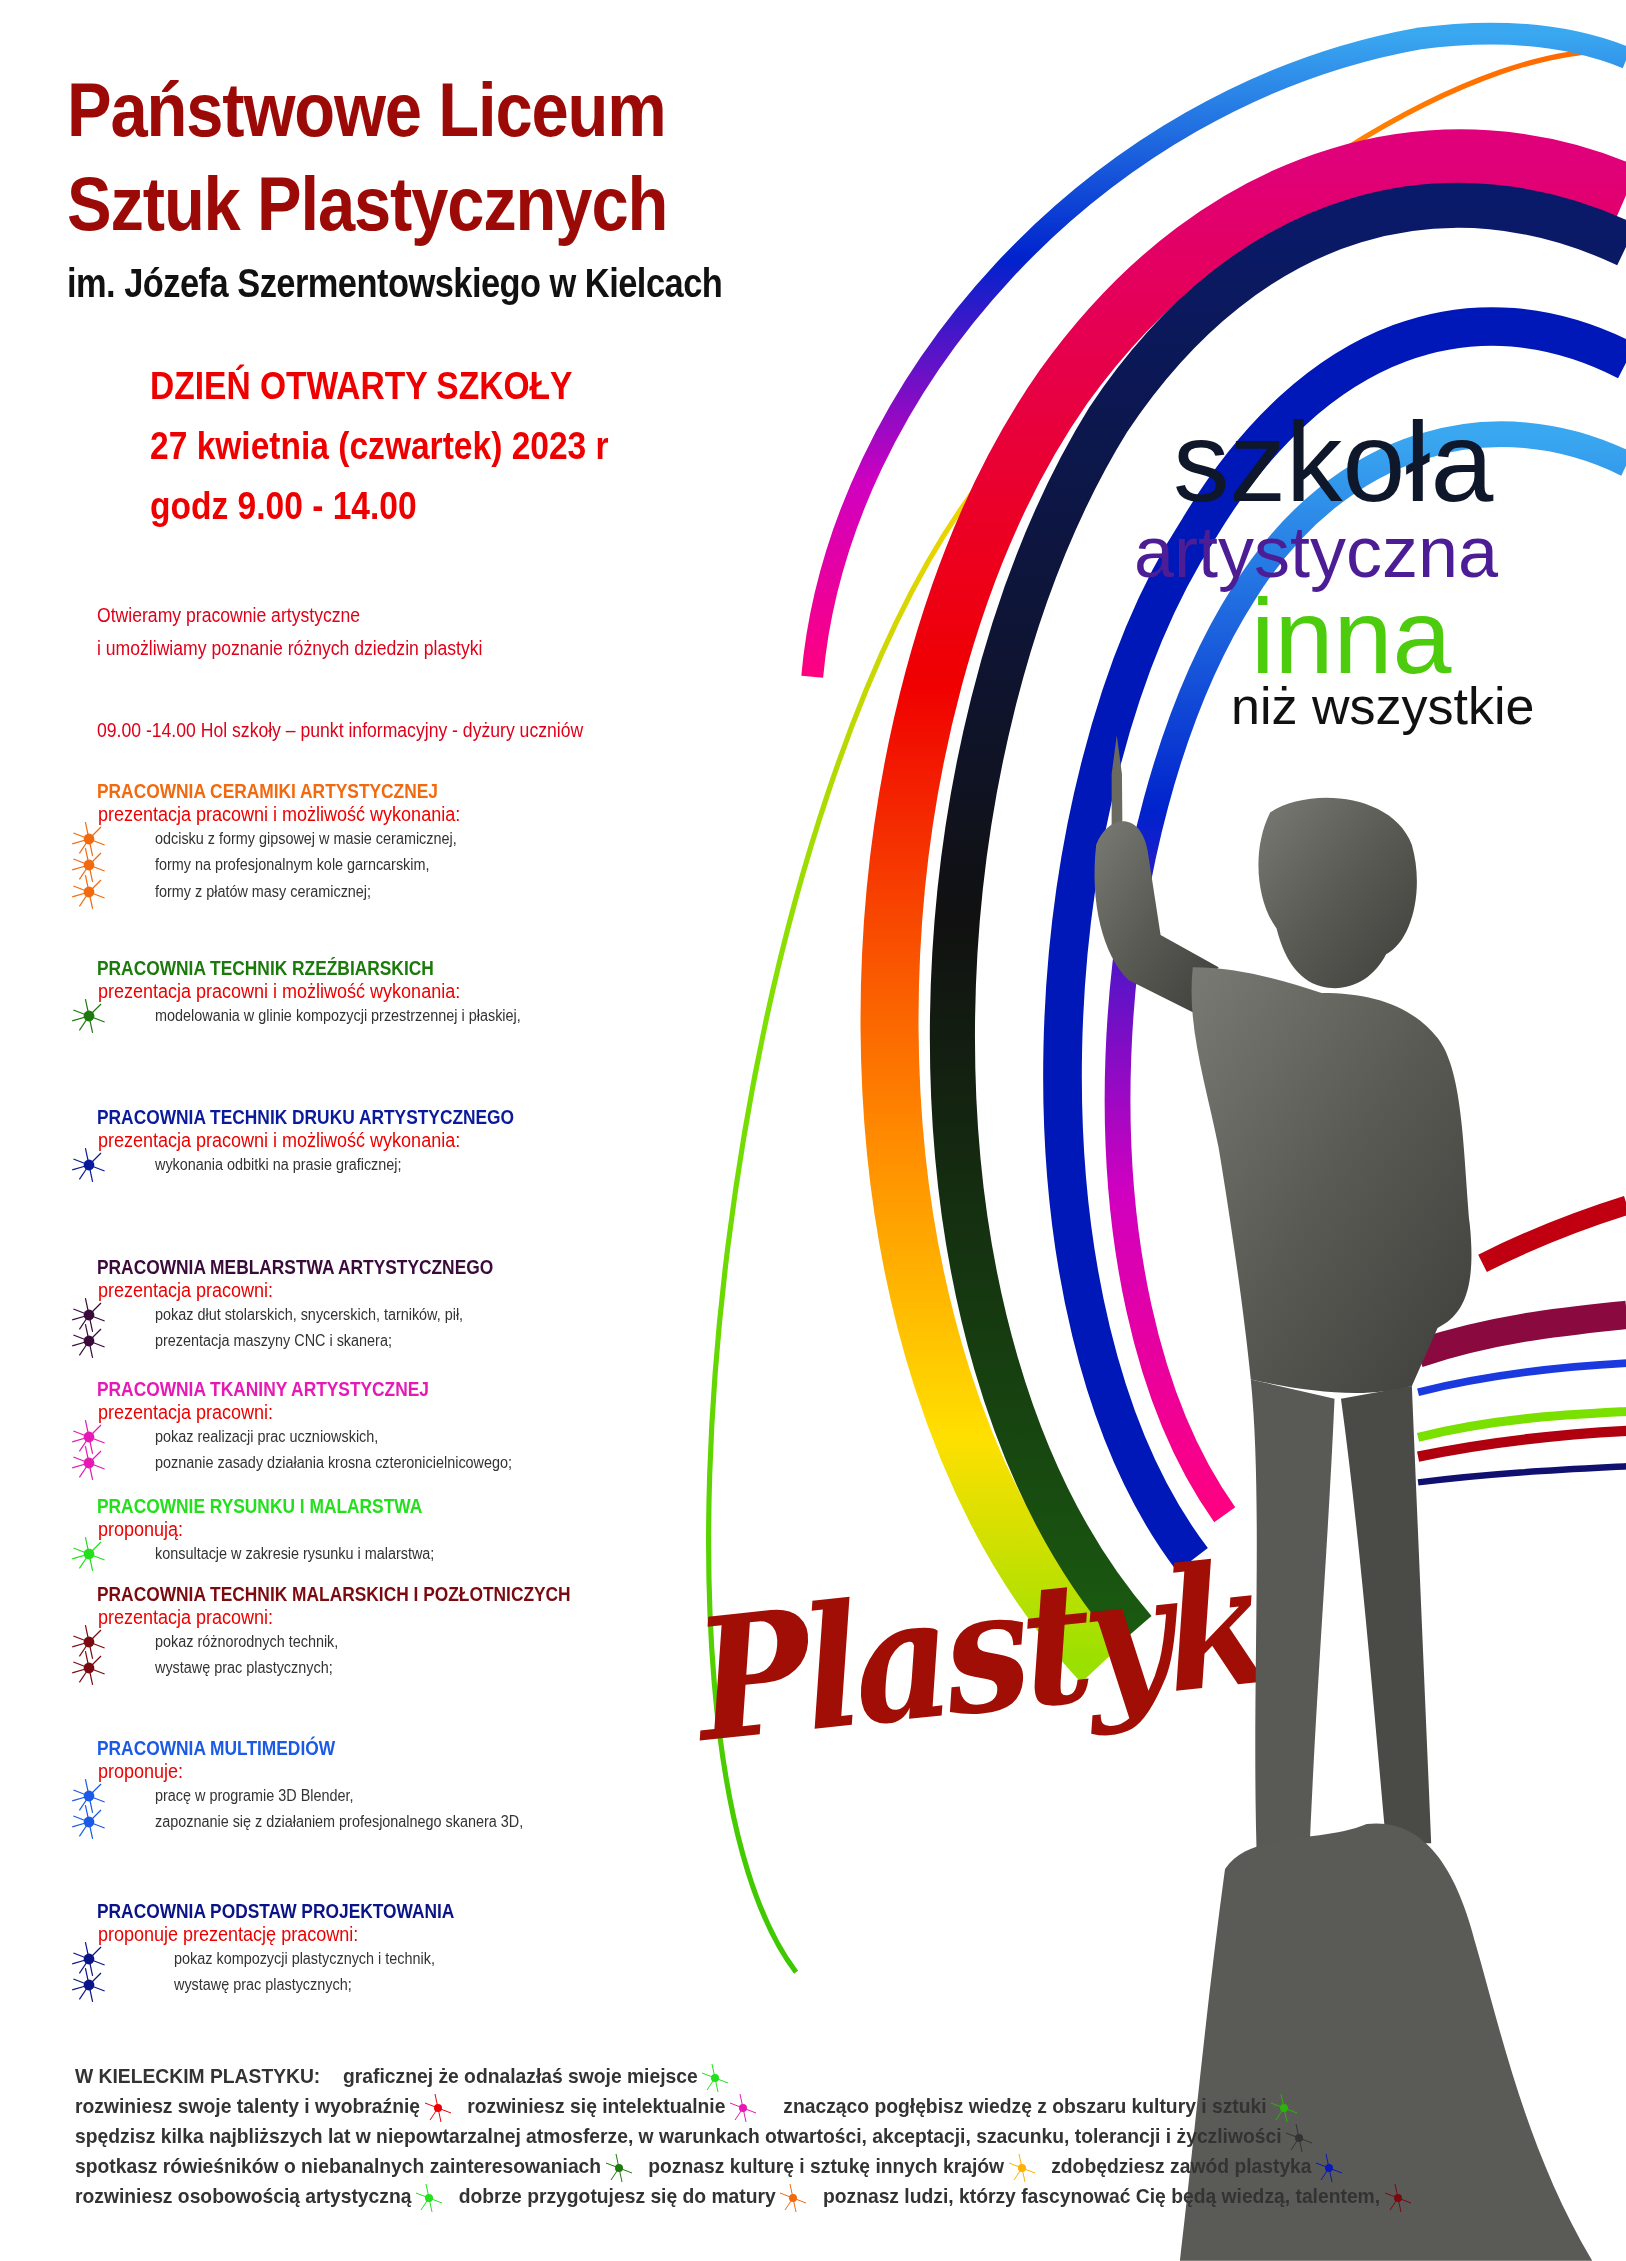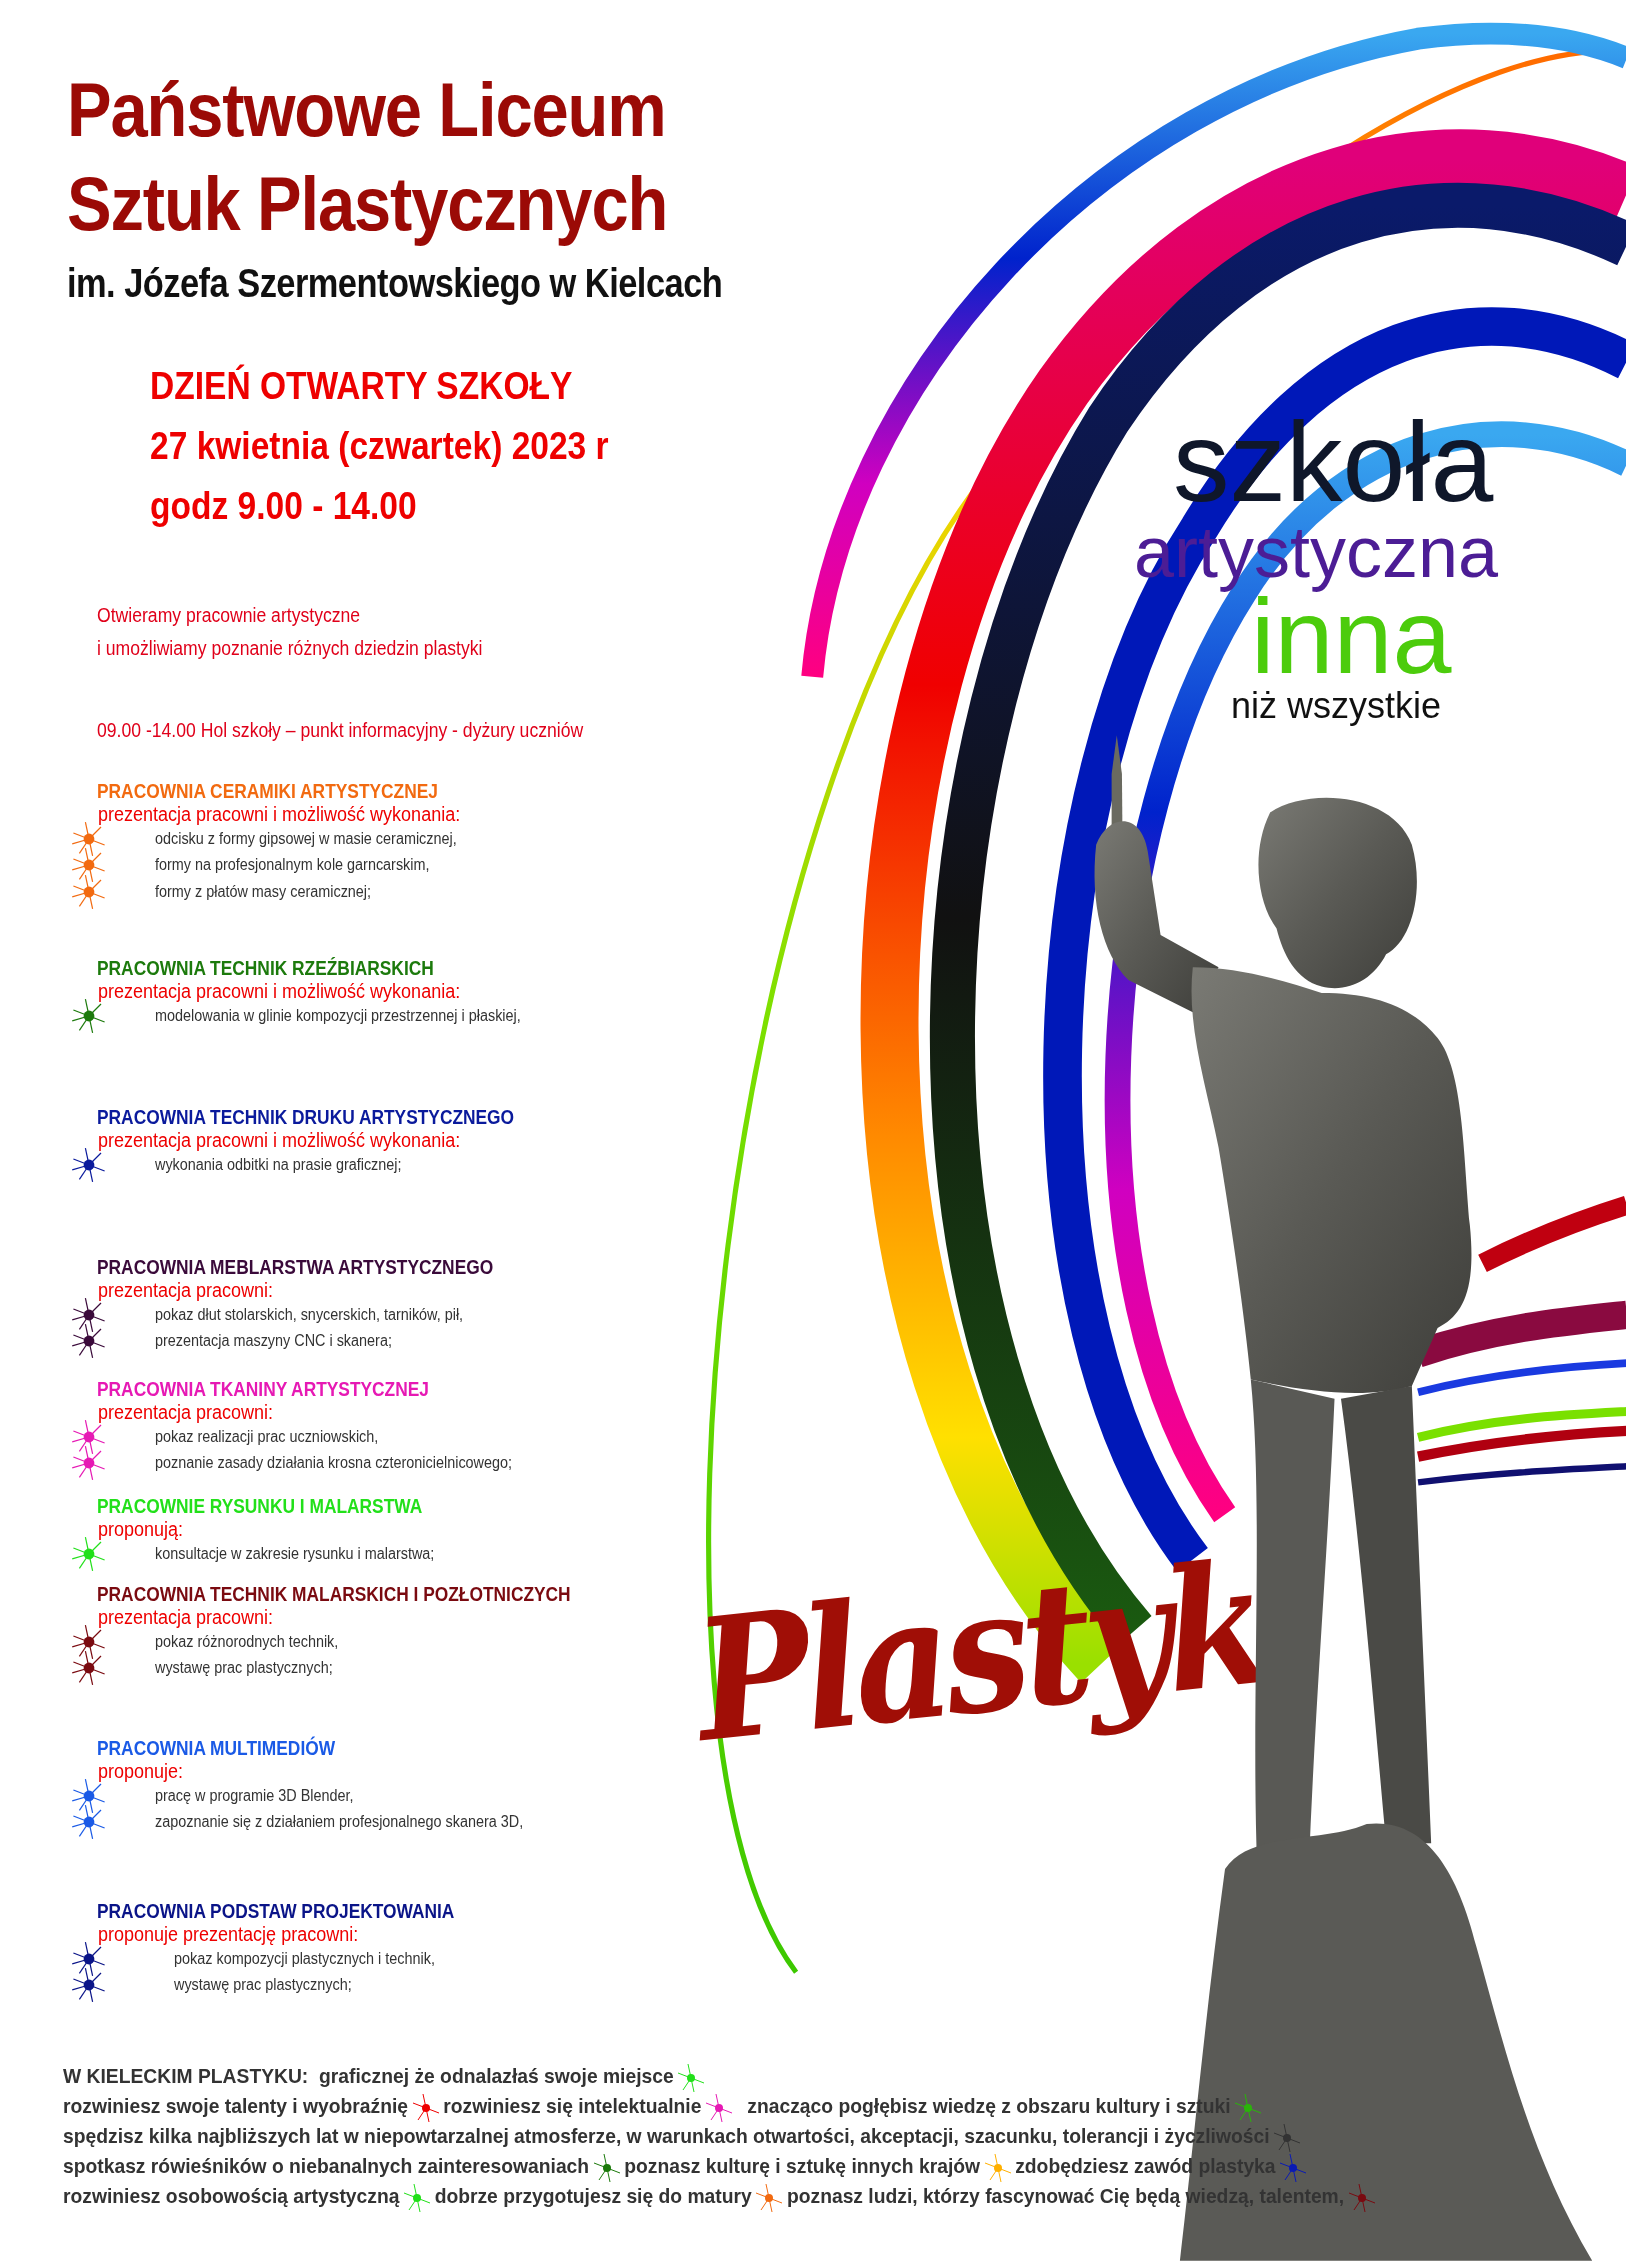--- a/index.html
+++ b/index.html
@@ -15,26 +15,26 @@
   .ws { position:absolute; left:0; }
   .ws-title { font-weight:bold; font-size:19.3px; line-height:23px; margin-left:26px; transform:scaleX(0.9); transform-origin:left top; white-space:nowrap; }
   .ws-sub { color:#ee0000; font-size:20px; line-height:23px; margin-left:27px; transform:scaleX(0.9); transform-origin:left top; white-space:nowrap; }
   .ws-item { position:relative; font-size:16px; line-height:26.4px; color:#333; padding-left:84px; white-space:nowrap; }
   .ws-item .txt { display:inline-block; transform:scaleX(0.9); transform-origin:left center; }
   .splat { position:absolute; left:0; top:-5.2px; width:36px; height:36px; }
   .slogan { z-index:4; text-align:right; }
   .s1 { left:1173px; top:406px; color:#0f172a; font-size:113px; line-height:113px; }
   .s2 { left:1134px; top:516px; color:#4c1d95; font-size:72px; line-height:72px; }
   .s3 { left:1251px; top:583px; color:#4ccc0c; font-size:106px; line-height:106px; }
-  .s4 { left:1231px; top:680px; color:#111; font-size:36px; line-height:52px; }
+  .s4 { left:1231px; top:680px; color:#111; font-size:52px; line-height:52px; }
   .plastyk { left:664px; top:1553px; color:#a00e06; font-family:"DejaVu Serif", serif; font-style:italic; font-weight:bold; font-size:168px; z-index:5; transform:rotate(-6deg) scaleX(0.9); letter-spacing:-7.7px; }
   #statue { position:absolute; left:948px; top:735px; width:679px; height:1526px; z-index:6; }
   .footer { left:63px; top:2063px; z-index:7; color:#333; font-weight:bold; font-size:19.3px; line-height:26.4px; }
   .footer .ln { white-space:nowrap; position:relative; }
-  .footer .ln span.t { display:inline-block; }
+  .footer .ln span.t { display:inline-block;margin-left:12px; }
   .fsplat { display:inline-block; width:30px; height:30px; vertical-align:middle; margin:0 2.6px; }
 </style>
 </head>
 <body>
 
 <svg id="arcs" viewBox="0 0 2524 3508">
   <defs>
     <linearGradient id="gOuter" x1="0" y1="0" x2="0" y2="1">
       <stop offset="0" stop-color="#ff6a00"></stop>
         <stop offset="0.2" stop-color="#ffd200"></stop>

